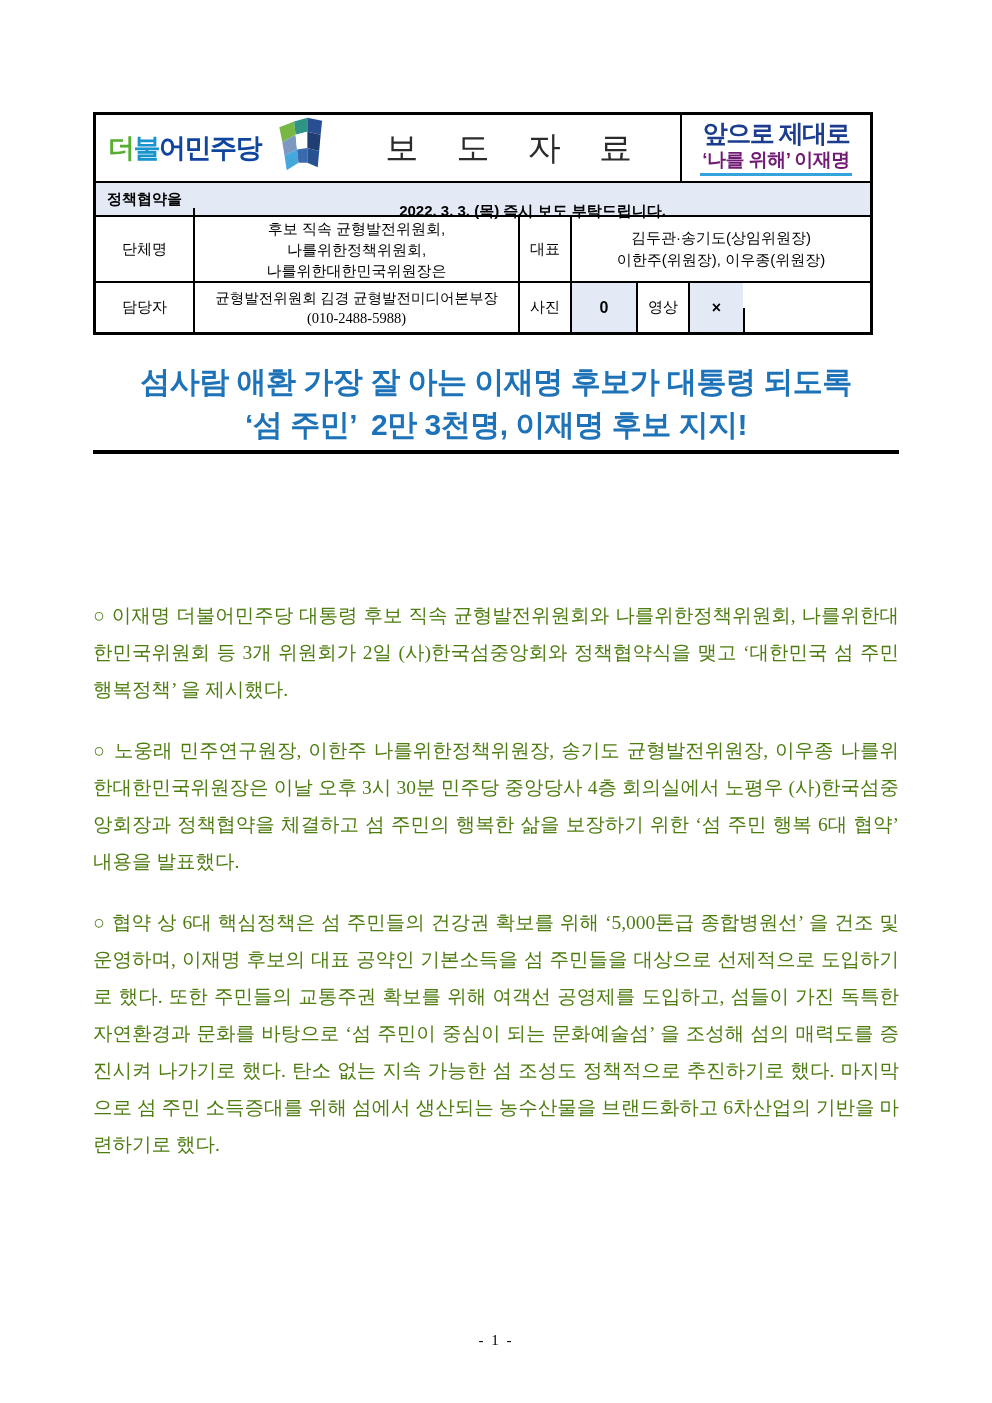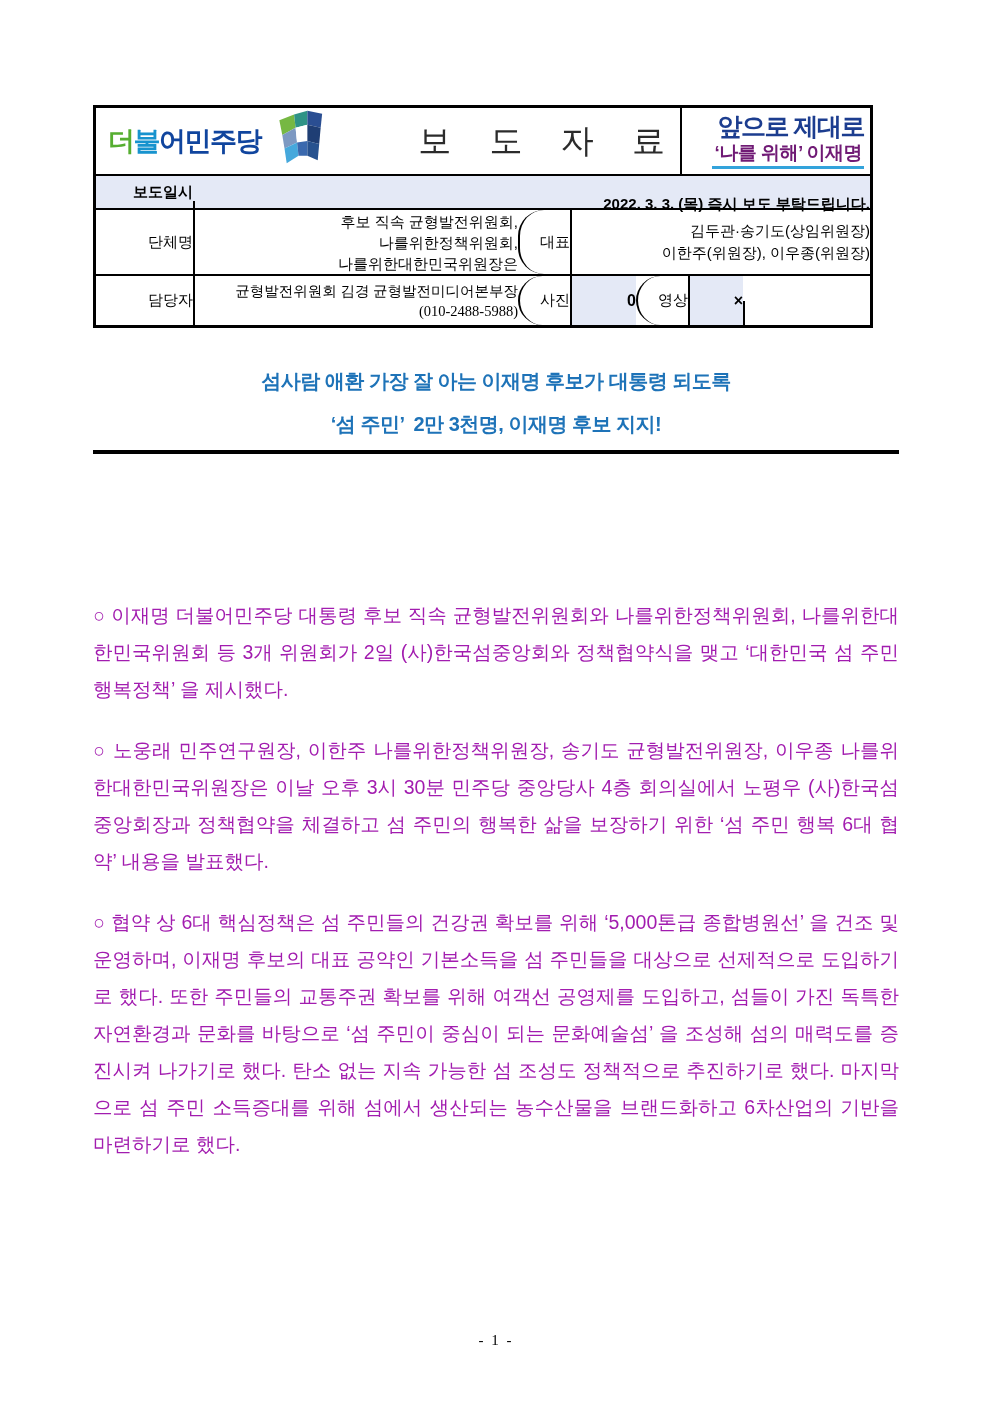--- a/index.html
+++ b/index.html
@@ -4,64 +4,64 @@
 <style>
   * { margin:0; padding:0; box-sizing:border-box; }
   html,body { background:#e9e9e9; }
   .page {
     position:relative; width:992px; height:1403px; margin:0 auto;
     background:#ffffff; overflow:hidden; color:#000;
     font-family:"Liberation Sans", sans-serif;
   }
 
   
-  .doc-table { position:absolute; left:93px; top:105px; width:780px; border:3px solid #000; background:#fff; }
+  .doc-table { position:absolute; left:93px; top:112px; width:780px; border:3px solid #000; background:#fff; }
   .trow { display:flex; align-items:stretch; border-top:2px solid #000; }
   .trow.first { border-top:none; }
-  .tcell { display:flex; flex-direction:column; justify-content:center; align-items:flex-end; text-align:center; border-left:2px solid #000; }
+  .tcell { display:flex; flex-direction:column; justify-content:center; align-items:center; text-align:center; border-left:2px solid #000; }
   .tcell.nl { border-left:none; }
 
   .hdr-row { height:66px; }
   .logo-cell { flex:0 0 auto; flex-direction:row; display:flex; align-items:center; padding-left:12px; }
   .logo-text { font-size:27px; font-weight:800; letter-spacing:-1.5px; line-height:1; }
   .lg-green { color:#56AE31; } .lg-cyan { color:#1793CE; } .lg-blue { color:#10459E; }
   .flag-svg { width:74px; height:62px; margin-left:2px; display:block; }
   .title-cell { flex:1; justify-content:center; }
   .doc-title { font-family:"Liberation Serif", serif; font-size:33px; color:#2b2b2b; letter-spacing:15px; padding-left:15px; white-space:nowrap; }
   .slogan-cell { flex:0 0 190px; padding:3px 6px; }
   .slogan-l1 { font-size:25px; font-weight:900; color:#1C3D8F; letter-spacing:-1.5px; line-height:1.1; white-space:nowrap; }
   .slogan-l2 { font-size:19px; font-weight:600; color:#701a75; letter-spacing:-0.5px; line-height:1.25; border-bottom:3px solid #33A3DB; padding:0 2px 1px 2px; white-space:nowrap; }
 
   .date-row { height:34px; background:#E4E9F6; font-size:15px; font-weight:700; }
   .org-row { height:66px; font-size:15px; font-weight:500; }
   .contact-row { height:51px; font-size:15px; font-weight:500; }
 
   .c-label { flex:0 0 97px; }
   .c-wide { flex:0 0 325px; line-height:21px; }
-  .c-mid { flex:0 0 52px;border-radius:26px; }
+  .c-mid { flex:0 0 52px; }
   .c-rep { flex:1; line-height:22px; }
   .c-mark { flex:0 0 66px; background:#E4E9F6; font-weight:700; font-size:16px; }
   .c-mark2 { flex:0 0 55px; background:#E4E9F6; font-weight:700; font-size:16px; }
   .c-empty { flex:1;margin-top:25px; }
   .contact-row .c-wide { font-size:14.5px; line-height:20px;font-family:Liberation Serif, serif; }
 
   
   .headline { position:absolute; left:93px; top:360px; width:806px; text-align:center;
-    font-size:20px; font-weight:800; color:#1E73B8; line-height:43px; letter-spacing:-0.5px; }
+    font-size:30px; font-weight:800; color:#1E73B8; line-height:43px; letter-spacing:-0.5px; }
   .headline div { white-space:pre-wrap; }
   .headline-divider { position:absolute; left:93px; top:450px; width:806px; height:4px; background:#000; }
 
   
   .subtitle { position:absolute; left:93px; top:478px; width:806px; text-align:center;
     font-family:"Liberation Serif", serif; font-size:21px; font-weight:700; line-height:50px; color:#000; }
 
   
   .body-text { position:absolute; left:93px; top:597px; width:806px;
-    font-family:Liberation Sans, sans-serif; font-size:19.5px; line-height:37px;
-    text-align:justify; word-break:break-all; color:#a21caf; }
+    font-family:Liberation Serif, serif; font-size:19.5px; line-height:37px;
+    text-align:justify; word-break:break-all; color:#4d7c0f; }
   .body-text p { margin:0 0 24px 0; }
 
   
   .page-number { position:absolute; left:0; top:1332px; width:992px; text-align:center;
     font-family:"Liberation Serif", serif; font-size:15px; color:#000; letter-spacing:2px; }
 </style>
 </head>
 <body>
 
 <div class="page">
@@ -86,21 +86,21 @@
       <div class="tcell nl title-cell">
         <span class="doc-title">보 도 자 료</span>
       </div>
       <div class="tcell slogan-cell">
         <span class="slogan-l1">앞으로 제대로</span>
         <span class="slogan-l2">‘나를 위해’ 이재명</span>
       </div>
     </div>
 
     <div class="trow date-row">
-      <div class="tcell nl c-label">보도일시</div>
+      <div class="tcell nl c-label">정책협약을</div>
       <div class="tcell c-empty">2022. 3. 3. (목) 즉시 보도 부탁드립니다.</div>
     </div>
 
     <div class="trow org-row">
       <div class="tcell nl c-label">단체명</div>
       <div class="tcell c-wide">
         <div>후보 직속 균형발전위원회,</div>
         <div>나를위한정책위원회,</div>
         <div>나를위한대한민국위원장은</div>
       </div>

